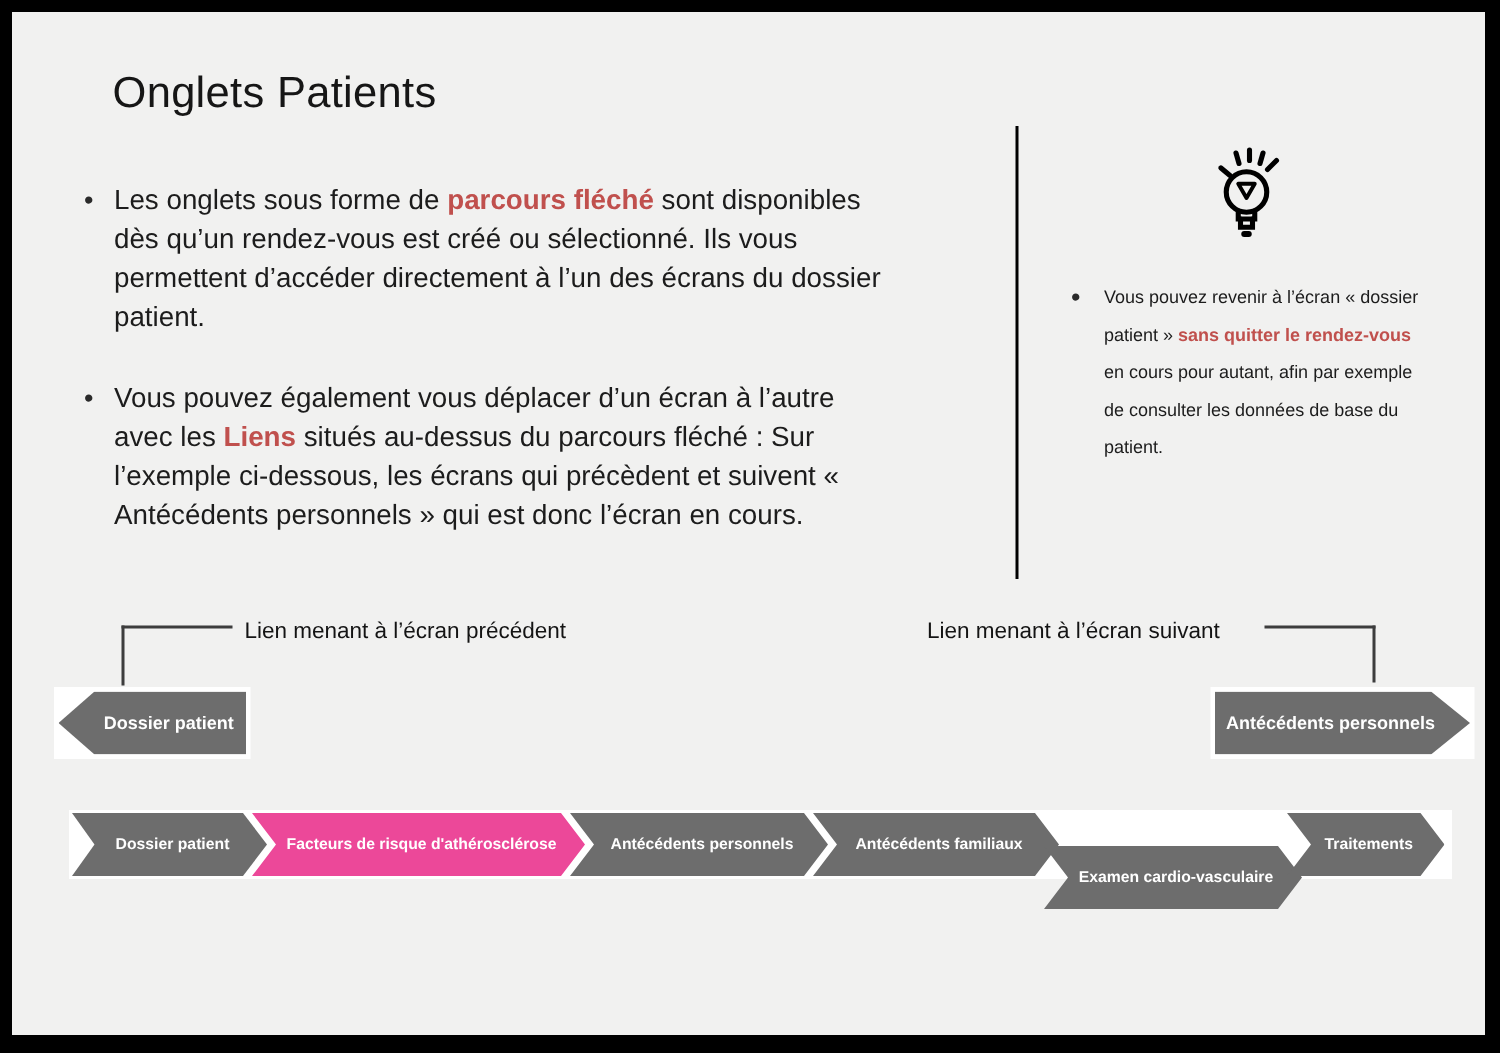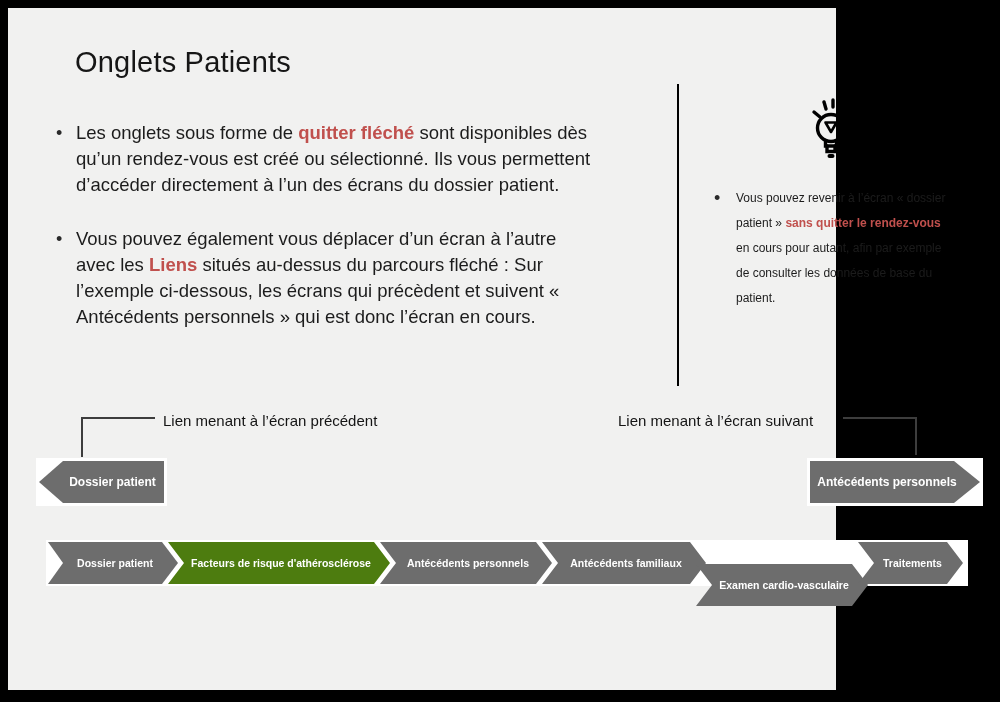--- a/index.html
+++ b/index.html
@@ -1,19 +1,19 @@
 <!DOCTYPE html>
 <html><head>
 <meta charset="utf-8">
 <style>
   html,body{margin:0;padding:0;background:#000;}
   *{box-sizing:border-box;}
   .stage{position:relative;width:1000px;height:702px;background:#000;overflow:hidden;
          font-family:"Liberation Sans", sans-serif;}
-  .slide{position:absolute;left:8px;top:8px;width:828px;height:682px;background:#f1f1f0;}
+  .slide{position:absolute;left:8px;top:8px;width:982px;height:682px;background:#f1f1f0;}
 
   .title{position:absolute;left:67px;top:38px;font-size:29px;color:#161616;letter-spacing:.2px;}
 
   .bullets{position:absolute;left:42px;top:112px;width:545px;}
   .bullet-row{display:flex;margin-bottom:28px;}
   .dot{width:26px;font-size:18px;color:#2a2a2a;line-height:26px;flex:0 0 26px;text-align:left;padding-left:6px;}
   .bullet-text{flex:1;font-size:18.5px;line-height:26px;color:#1c1c1c;margin:0;}
   .red-em{color:#c0504d;font-weight:bold;}
 
   .divider{position:absolute;left:669px;top:76px;width:2px;height:302px;background:#000;}
@@ -44,42 +44,42 @@
              justify-content:center;padding-right:24px;padding-left:8px;}
 
   .crumbbar{position:absolute;left:38px;top:532px;width:922px;height:46px;background:#fff;
             display:flex;align-items:center;padding:2px 0 2px 2px;}
   .crumb{position:relative;height:42px;background:#6d6d6d;color:#fff;font-weight:bold;font-size:10.5px;
          display:flex;align-items:center;justify-content:center;white-space:nowrap;
          padding-left:18px;padding-right:14px;
          clip-path:polygon(0 0, calc(100% - 16px) 0, 100% 50%, calc(100% - 16px) 100%, 0 100%, 16px 50%);}
   .crumb + .crumb{margin-left:-10px;}
   .crumb.first{clip-path:polygon(0 0, calc(100% - 16px) 0, 100% 50%, calc(100% - 16px) 100%, 0 100%);}
-  .crumb.active{background:#4d7c0f;}
+  .crumb.active{background:#ec4899;}
   .crumb:nth-child(1){flex:0 0 130px;}
   .crumb:nth-child(2){flex:0 0 222px;}
   .crumb:nth-child(3){flex:0 0 172px;}
   .crumb:nth-child(4){flex:0 0 164px;}
   .crumb:nth-child(5){flex:0 0 172px;margin-top:44px;}
   .crumb:nth-child(6){flex:0 0 105px;}
   .start-notch{position:absolute;left:0;top:0;width:0;height:0;
          border-top:21px solid transparent;border-bottom:21px solid transparent;border-left:15px solid #fff;}
 </style>
 </head>
 <body>
 
 <div class="stage">
   <div class="slide">
 
     <div class="title">Onglets Patients</div>
 
     <div class="bullets">
       <div class="bullet-row">
         <span class="dot">•</span>
-        <p class="bullet-text"><span>Les onglets sous forme de </span><span class="red-em">quitter fléché</span><span> sont disponibles dès qu’un rendez-vous est créé ou sélectionné. Ils vous permettent d’accéder directement à l’un des écrans du dossier patient.</span></p>
+        <p class="bullet-text"><span>Les onglets sous forme de </span><span class="red-em">parcours fléché</span><span> sont disponibles dès qu’un rendez-vous est créé ou sélectionné. Ils vous permettent d’accéder directement à l’un des écrans du dossier patient.</span></p>
       </div>
       <div class="bullet-row">
         <span class="dot">•</span>
         <p class="bullet-text"><span>Vous pouvez également vous déplacer d’un écran à l’autre avec les </span><span class="red-em">Liens</span><span> situés au-dessus du parcours fléché : Sur l’exemple ci-dessous, les écrans qui précèdent et suivent « Antécédents personnels » qui est donc l’écran en cours.</span></p>
       </div>
     </div>
 
     <div class="divider"></div>
 
     <svg class="bulb" viewBox="0 0 58 64">

